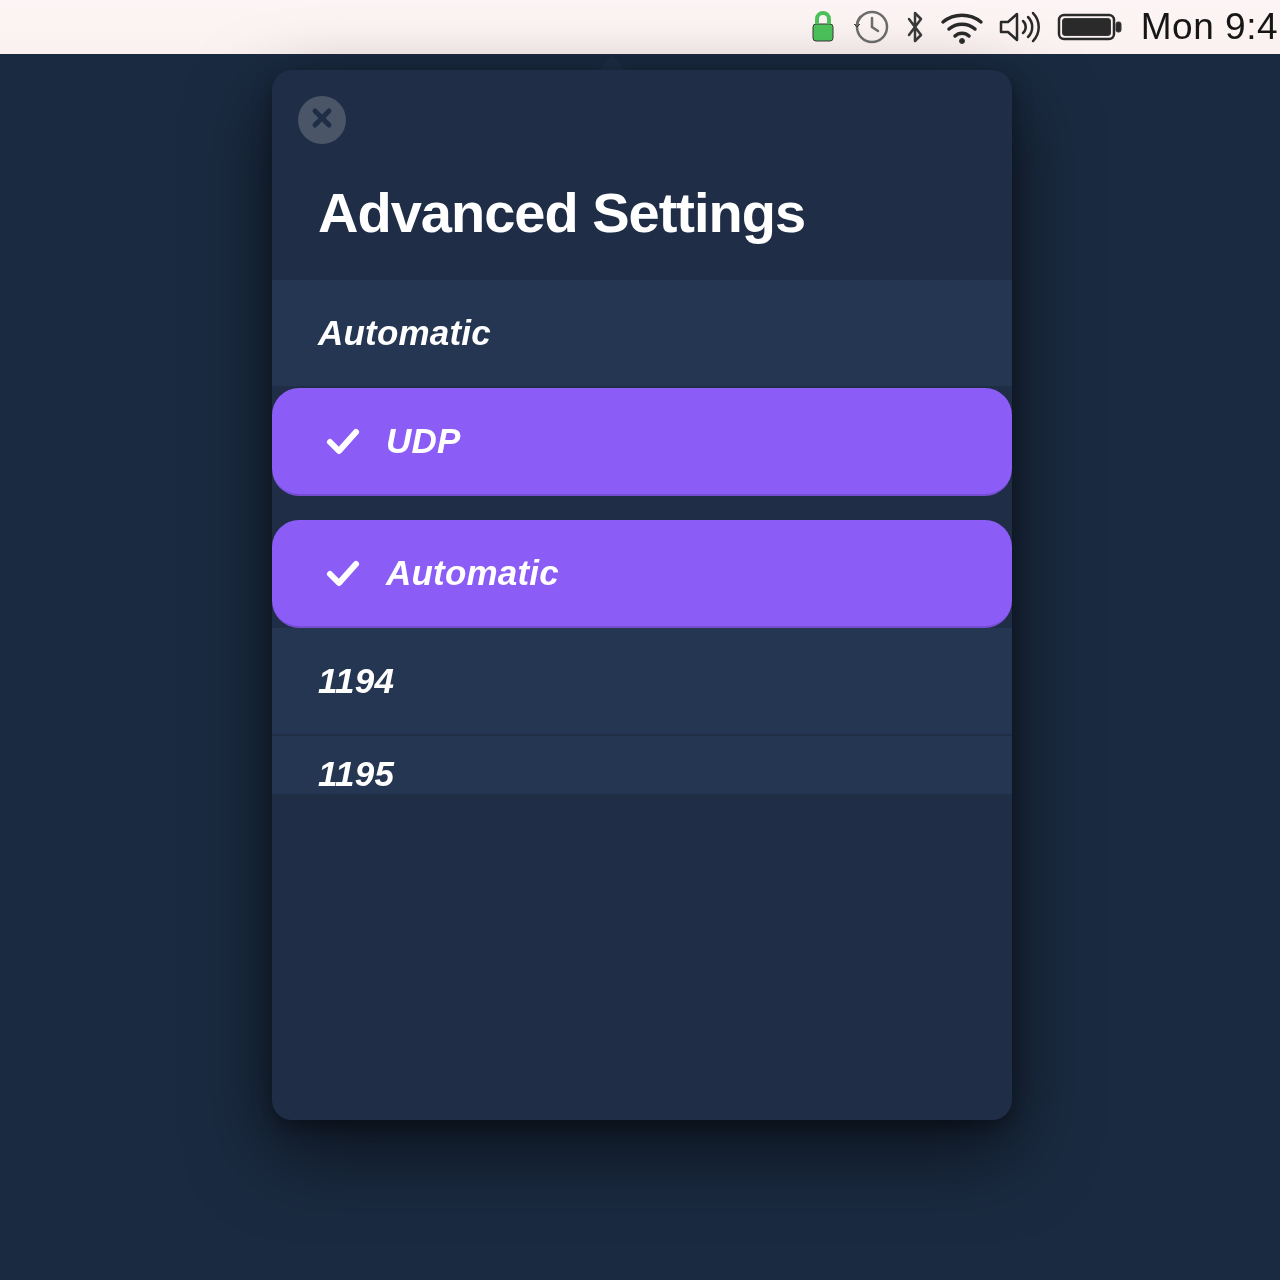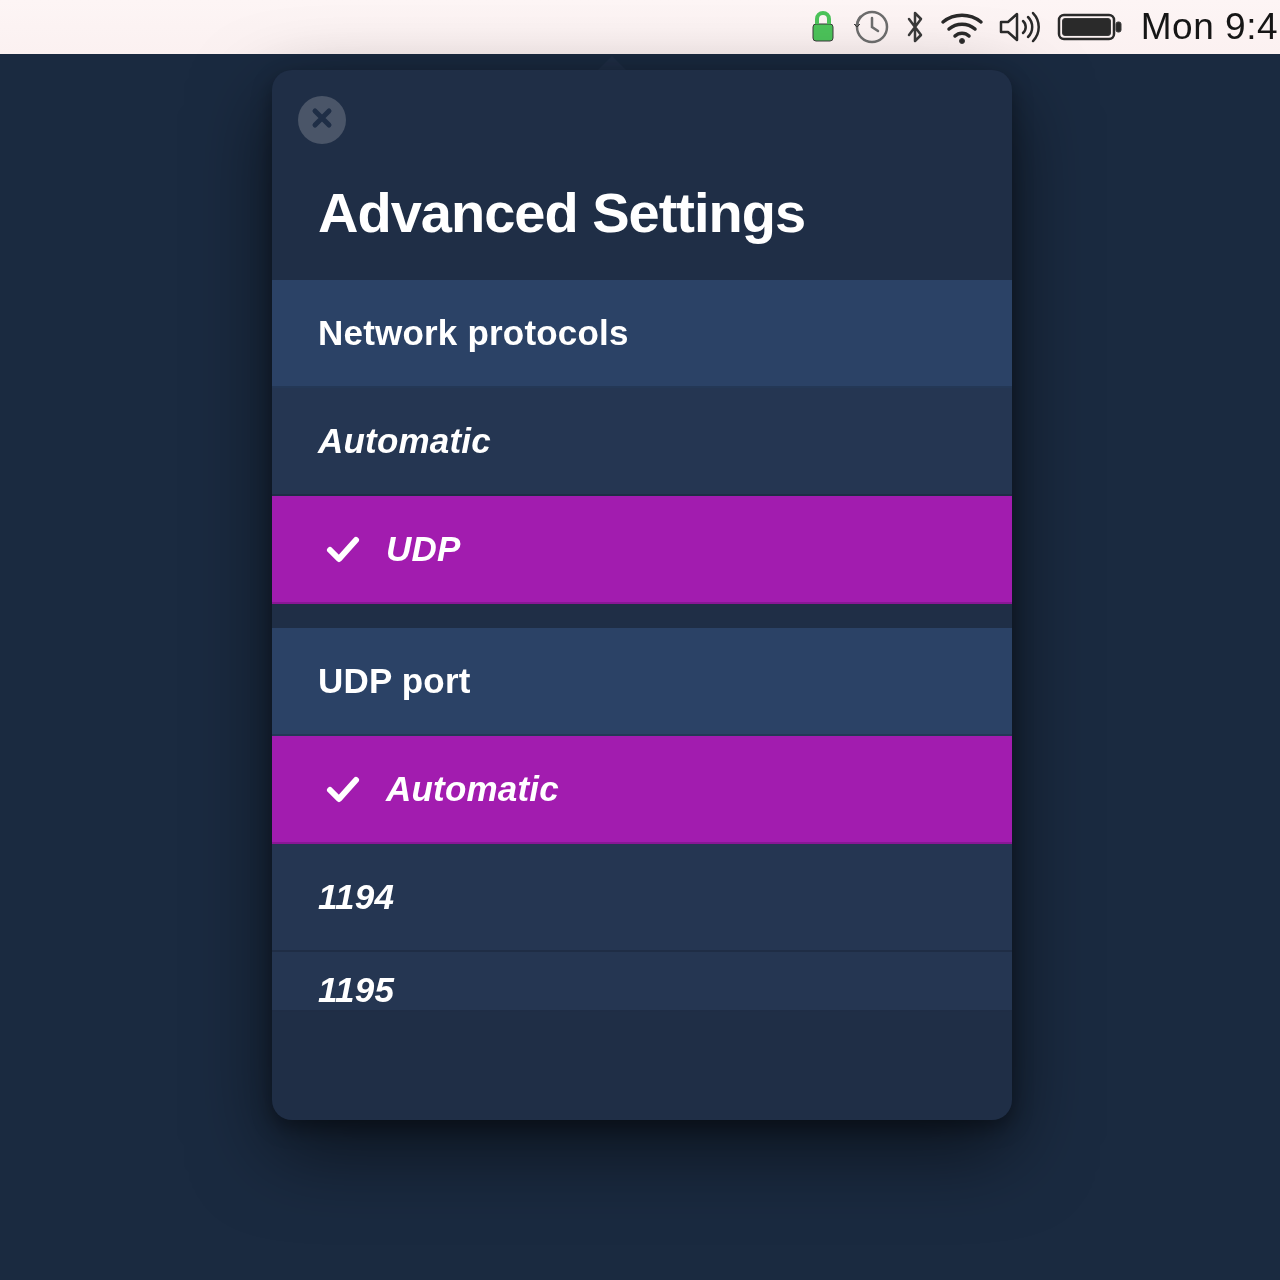--- a/index.html
+++ b/index.html
@@ -107,21 +107,22 @@
       position: relative;
     }
     .row.header {
       background: #2b4266;
     }
     .row.option {
       background: #253652;
       font-style: italic;
     }
     .row.selected {
-      background: #a21caf;
+      background: #8b5cf6;
+      border-radius: 27px;
     }
     .row .check {
       width: 50px; height: 50px;
       margin-right: 18px;
       display:flex; align-items:center; justify-content:center;
       flex-shrink: 0;
     }
     .row.selected .label { }
     .row.option:not(.selected) .check { visibility: hidden; width:0; margin-right:0; }
     .spacer {
@@ -191,41 +192,35 @@
       <svg width="26" height="26" viewBox="0 0 26 26">
           <path d="M6 6 L20 20 M20 6 L6 20" stroke-width="5" stroke-linecap="round"></path>
         </svg>
     </span>
   </div>
 
   <div class="panel-title">Advanced Settings</div>
 
   <div class="list">
 
-    <div class="row header">
-      <span class="label">Network protocols</span>
-    </div>
     <div class="row option">
       <span class="check"></span>
       <span class="label">Automatic</span>
     </div>
     <div class="row option selected">
       <span class="check">
         <svg width="42" height="42" viewBox="0 0 42 42">
             <path d="M8 22 L17 31 L34 12" fill="none" stroke="#fff" stroke-width="6" stroke-linecap="round" stroke-linejoin="round"></path>
           </svg>
       </span>
       <span class="label">UDP</span>
     </div>
 
     <div class="spacer"></div>
 
-    <div class="row header">
-      <span class="label">UDP port</span>
-    </div>
     <div class="row option selected">
       <span class="check">
         <svg width="42" height="42" viewBox="0 0 42 42">
             <path d="M8 22 L17 31 L34 12" fill="none" stroke="#fff" stroke-width="6" stroke-linecap="round" stroke-linejoin="round"></path>
           </svg>
       </span>
       <span class="label">Automatic</span>
     </div>
     <div class="row option">
       <span class="check"></span>

